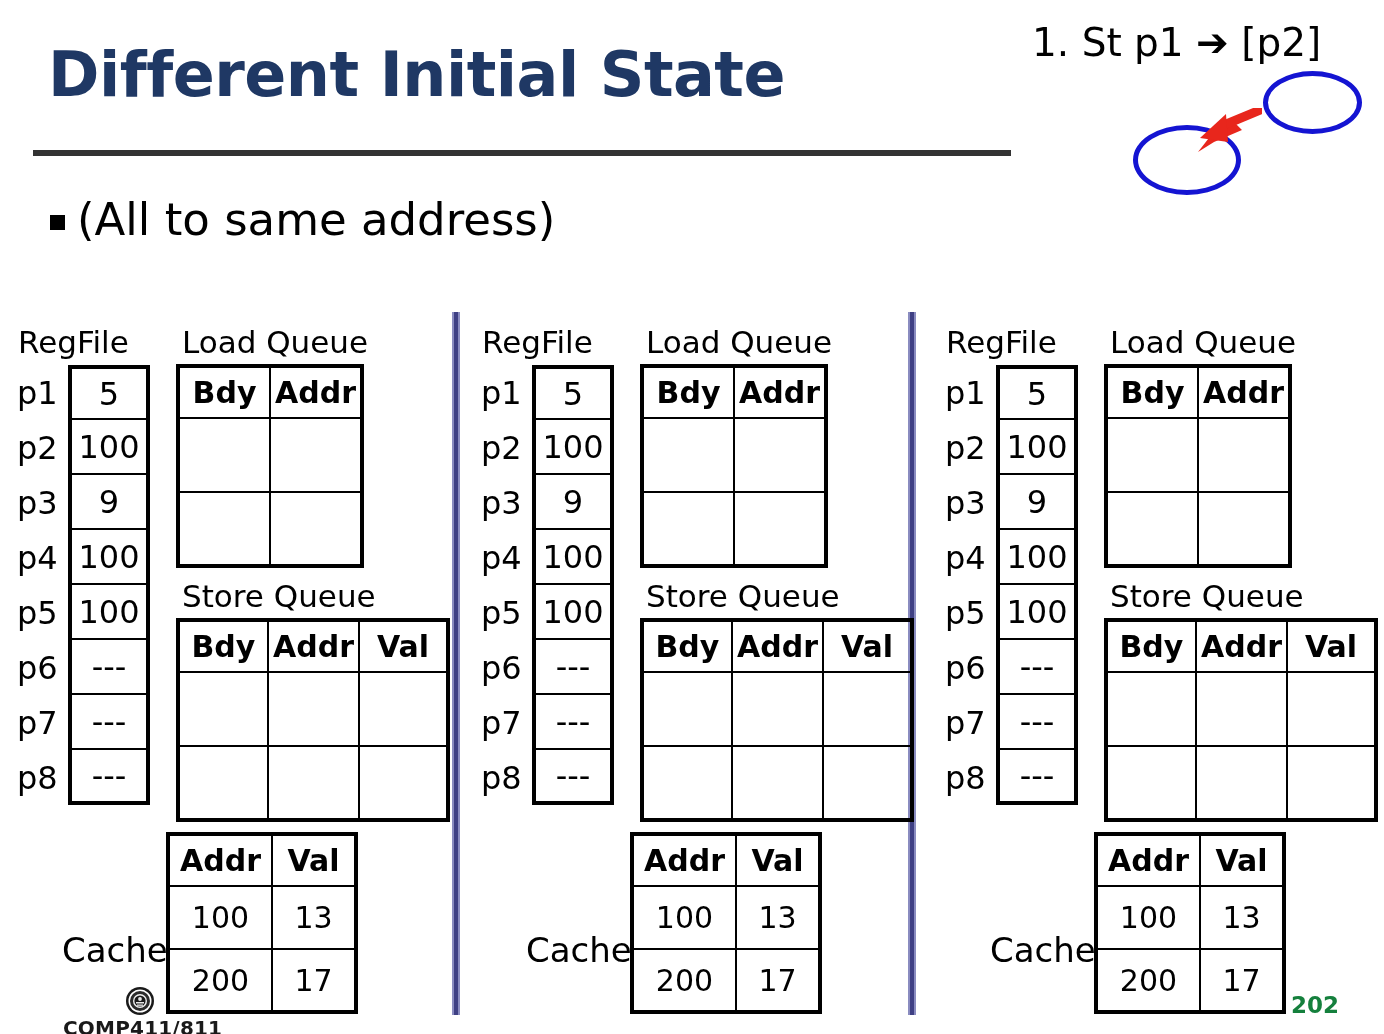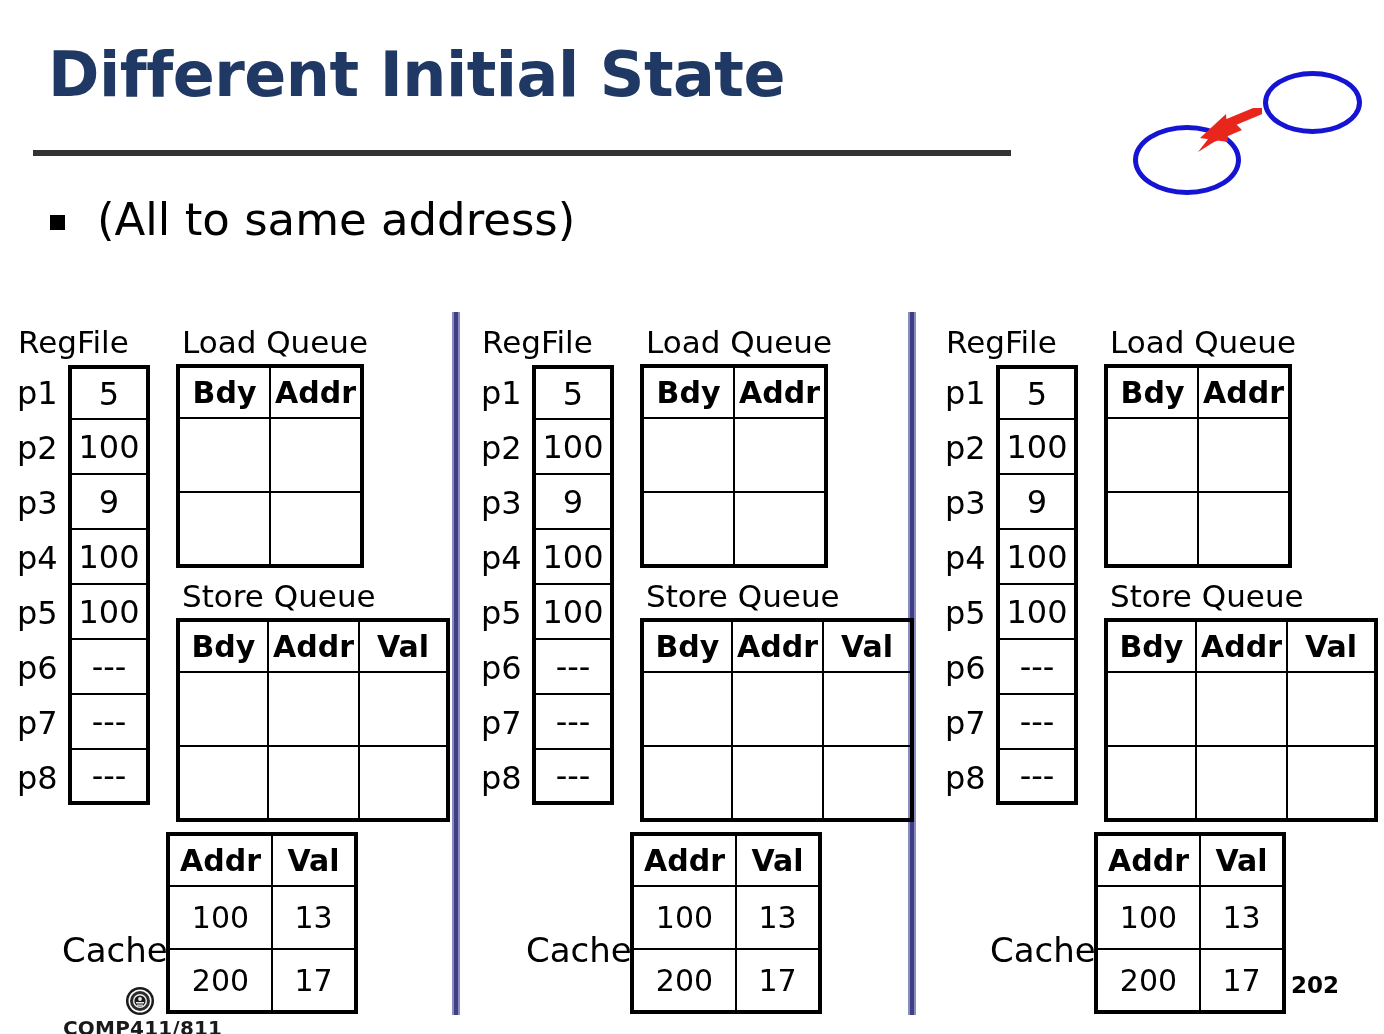--- a/index.html
+++ b/index.html
@@ -70,21 +70,21 @@
     top: 193px;
     display: flex;
     align-items: center;
   }
   #bullet-marker {
     width: 15px; height: 15px;
     background: #000;
     margin-right: 12px;
     margin-top: 6px;
   }
-  #bullet-text { font-size: 45px; white-space: nowrap; margin-left: 20px; }
+  #bullet-text { font-size: 45px; white-space: nowrap; }
 
   
   .panel { position: absolute; top: 310px; width: 450px; height: 710px; }
   #panel-0 { left: 0px; }
   #panel-1 { left: 464px; }
   #panel-2 { left: 928px; }
 
   .divider {
     position: absolute;
     top: 312px;
@@ -169,33 +169,40 @@
     font-size: 20px;
     flex-direction: column;
   }
   #unc-seal { width: 30px; height: 30px; margin-right: 6px; }
   #footer-course { font-weight: bold; color: #1a1a1a; letter-spacing: 0.2px; }
   #footer-subject { color: #9a9a9a; margin-left: 1px; }
 
   #page-number {
     position: absolute;
     left: 1291px;
-    top: 972px;
+    top: 992px;
     font-size: 23px;
     font-weight: bold;
-    color: #000000;
+    color: #15803d;
   }
 </style>
 </head>
 <body>
 
 <div id="slide-title">Different Initial State</div>
 <div id="title-rule"></div>
 
 <div id="instr-list">
+  <div class="instr-line">
+    <span class="instr-num">1.</span>
+    <span>St</span>
+    <span>p1</span>
+    <span class="arrow-glyph">➔</span>
+    <span>[p2]</span>
+  </div>
 </div>
 
 <div class="ellipse" id="ellipse-p4"></div>
 <div class="ellipse" id="ellipse-p5"></div>
 
 <svg id="red-arrow" viewBox="0 0 66 44">
   <g fill="#e8261c">
     <polygon points="66,0 36,12 46,22 18,34 2,44 16,26 27,31 23,18"></polygon>
   </g>
   <path d="M64,2 L28,17" stroke="#e8261c" stroke-width="9" stroke-linecap="round"></path>

